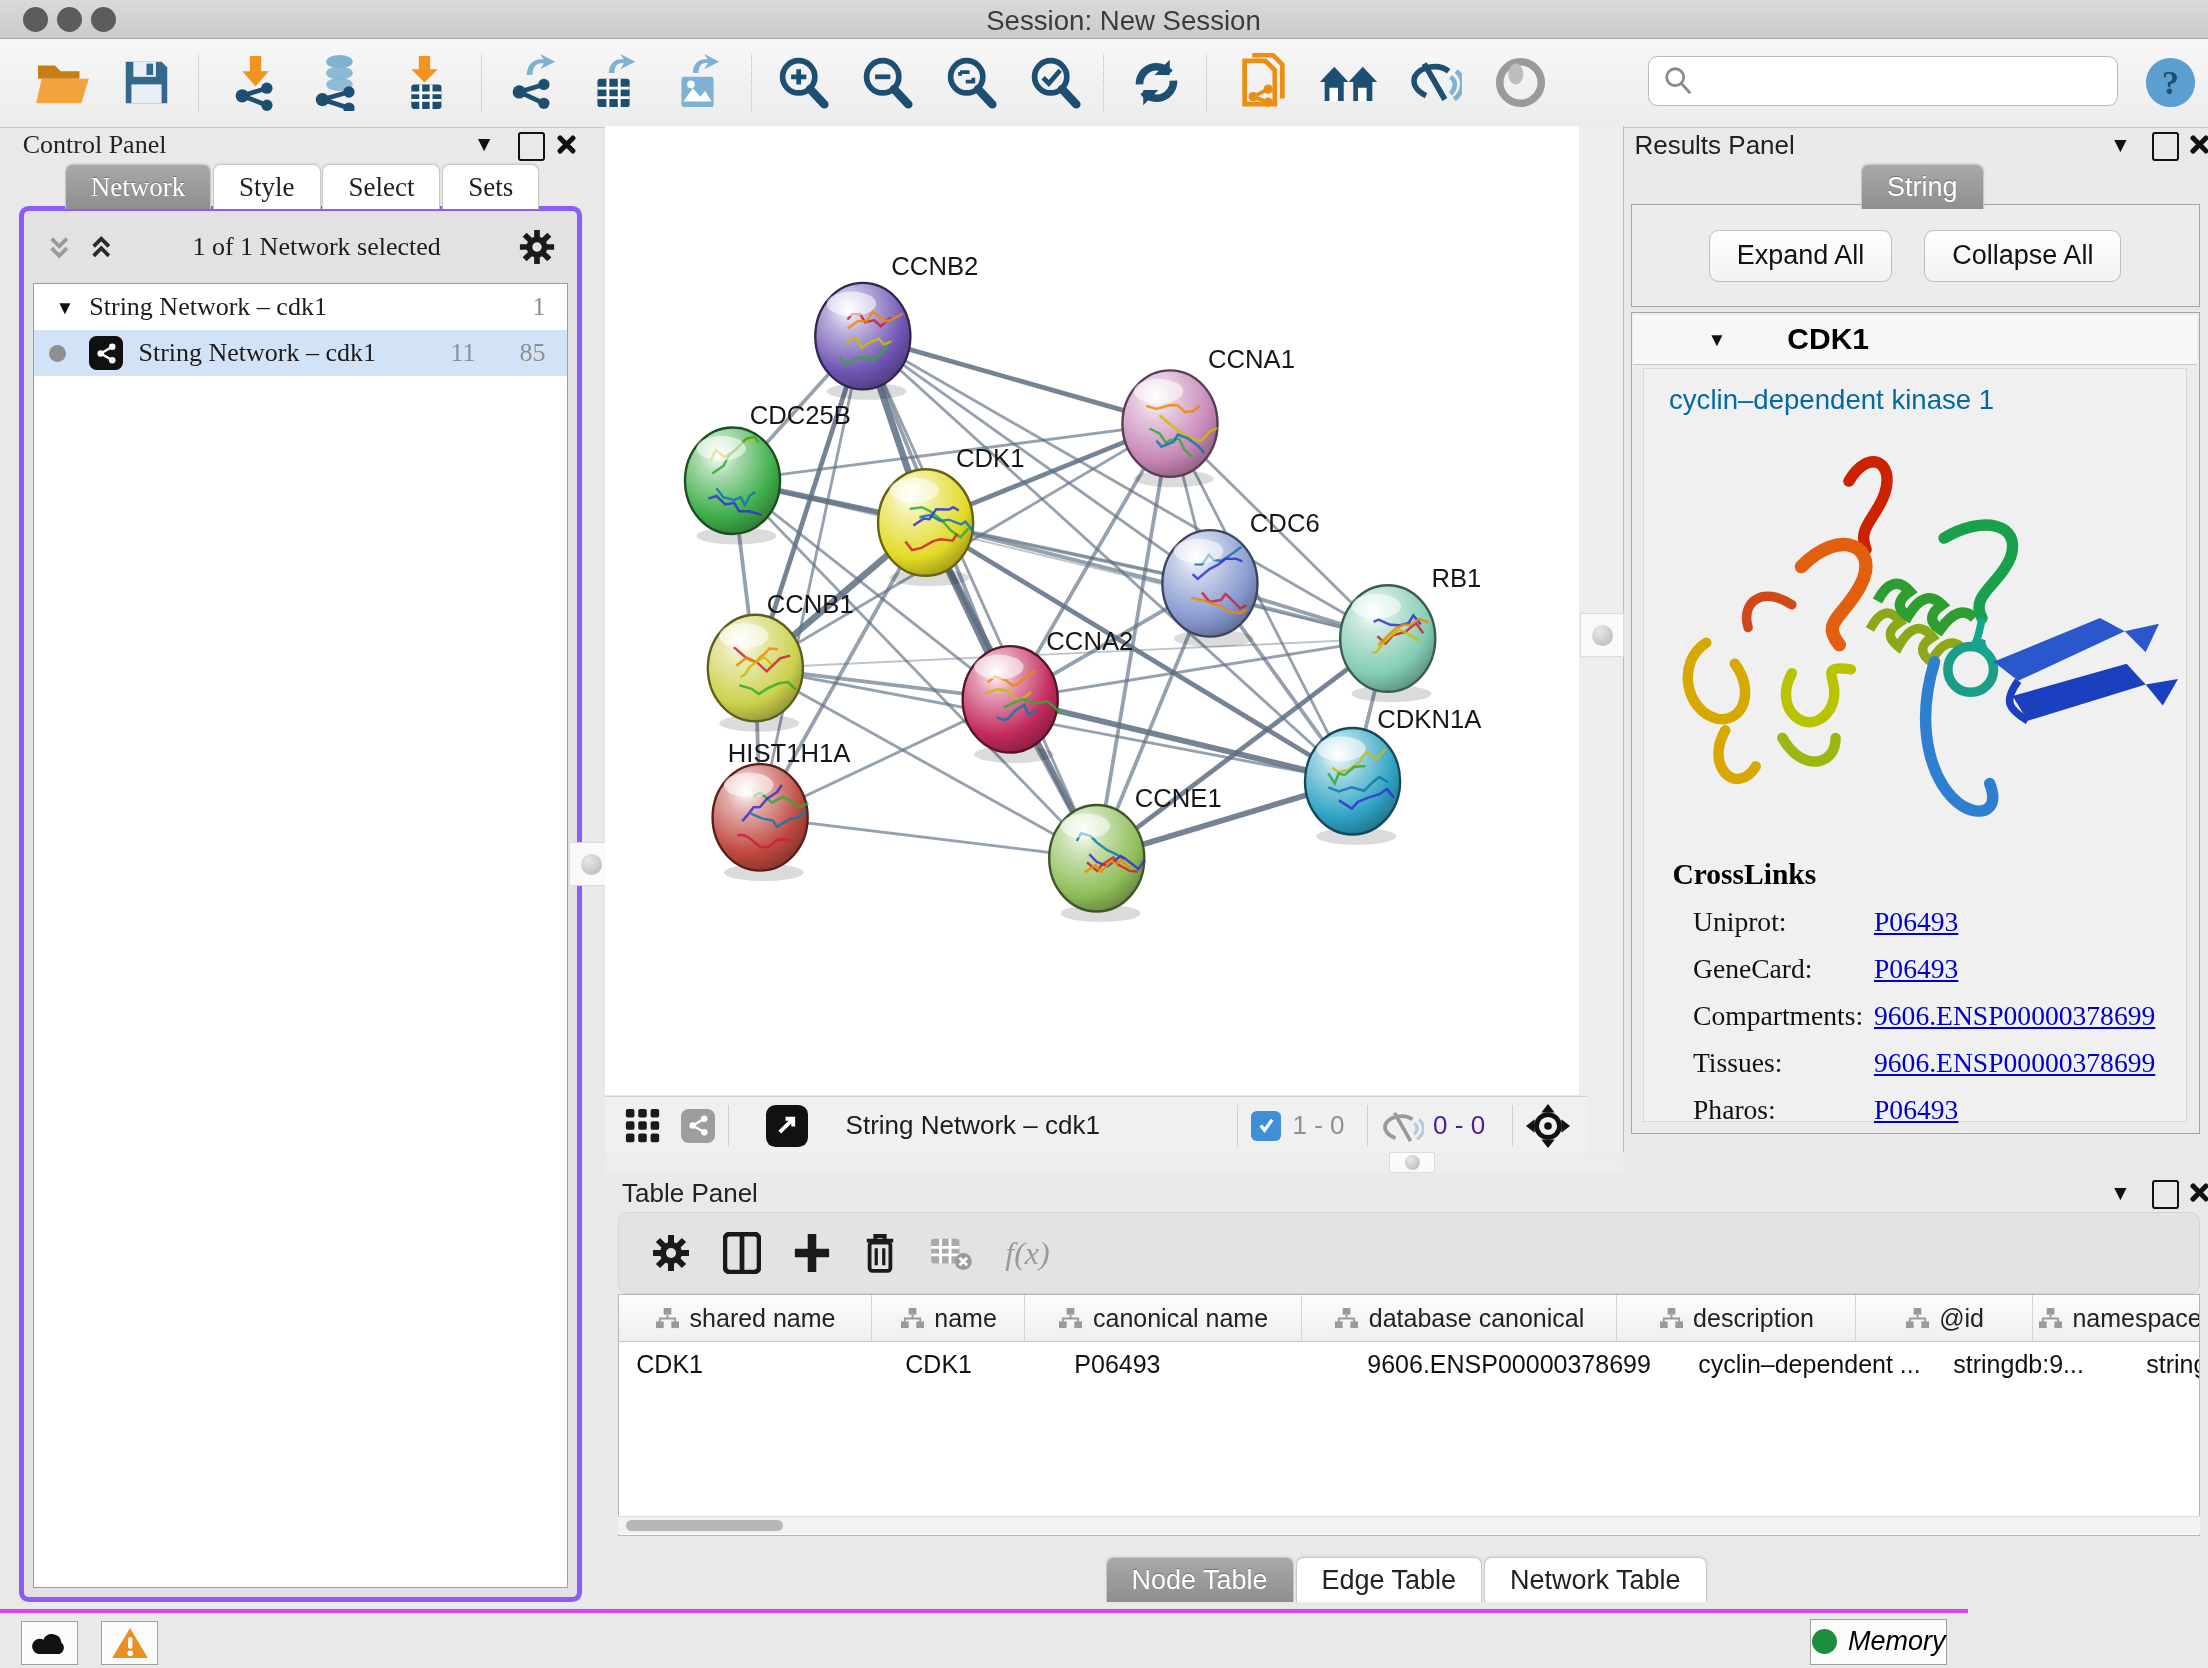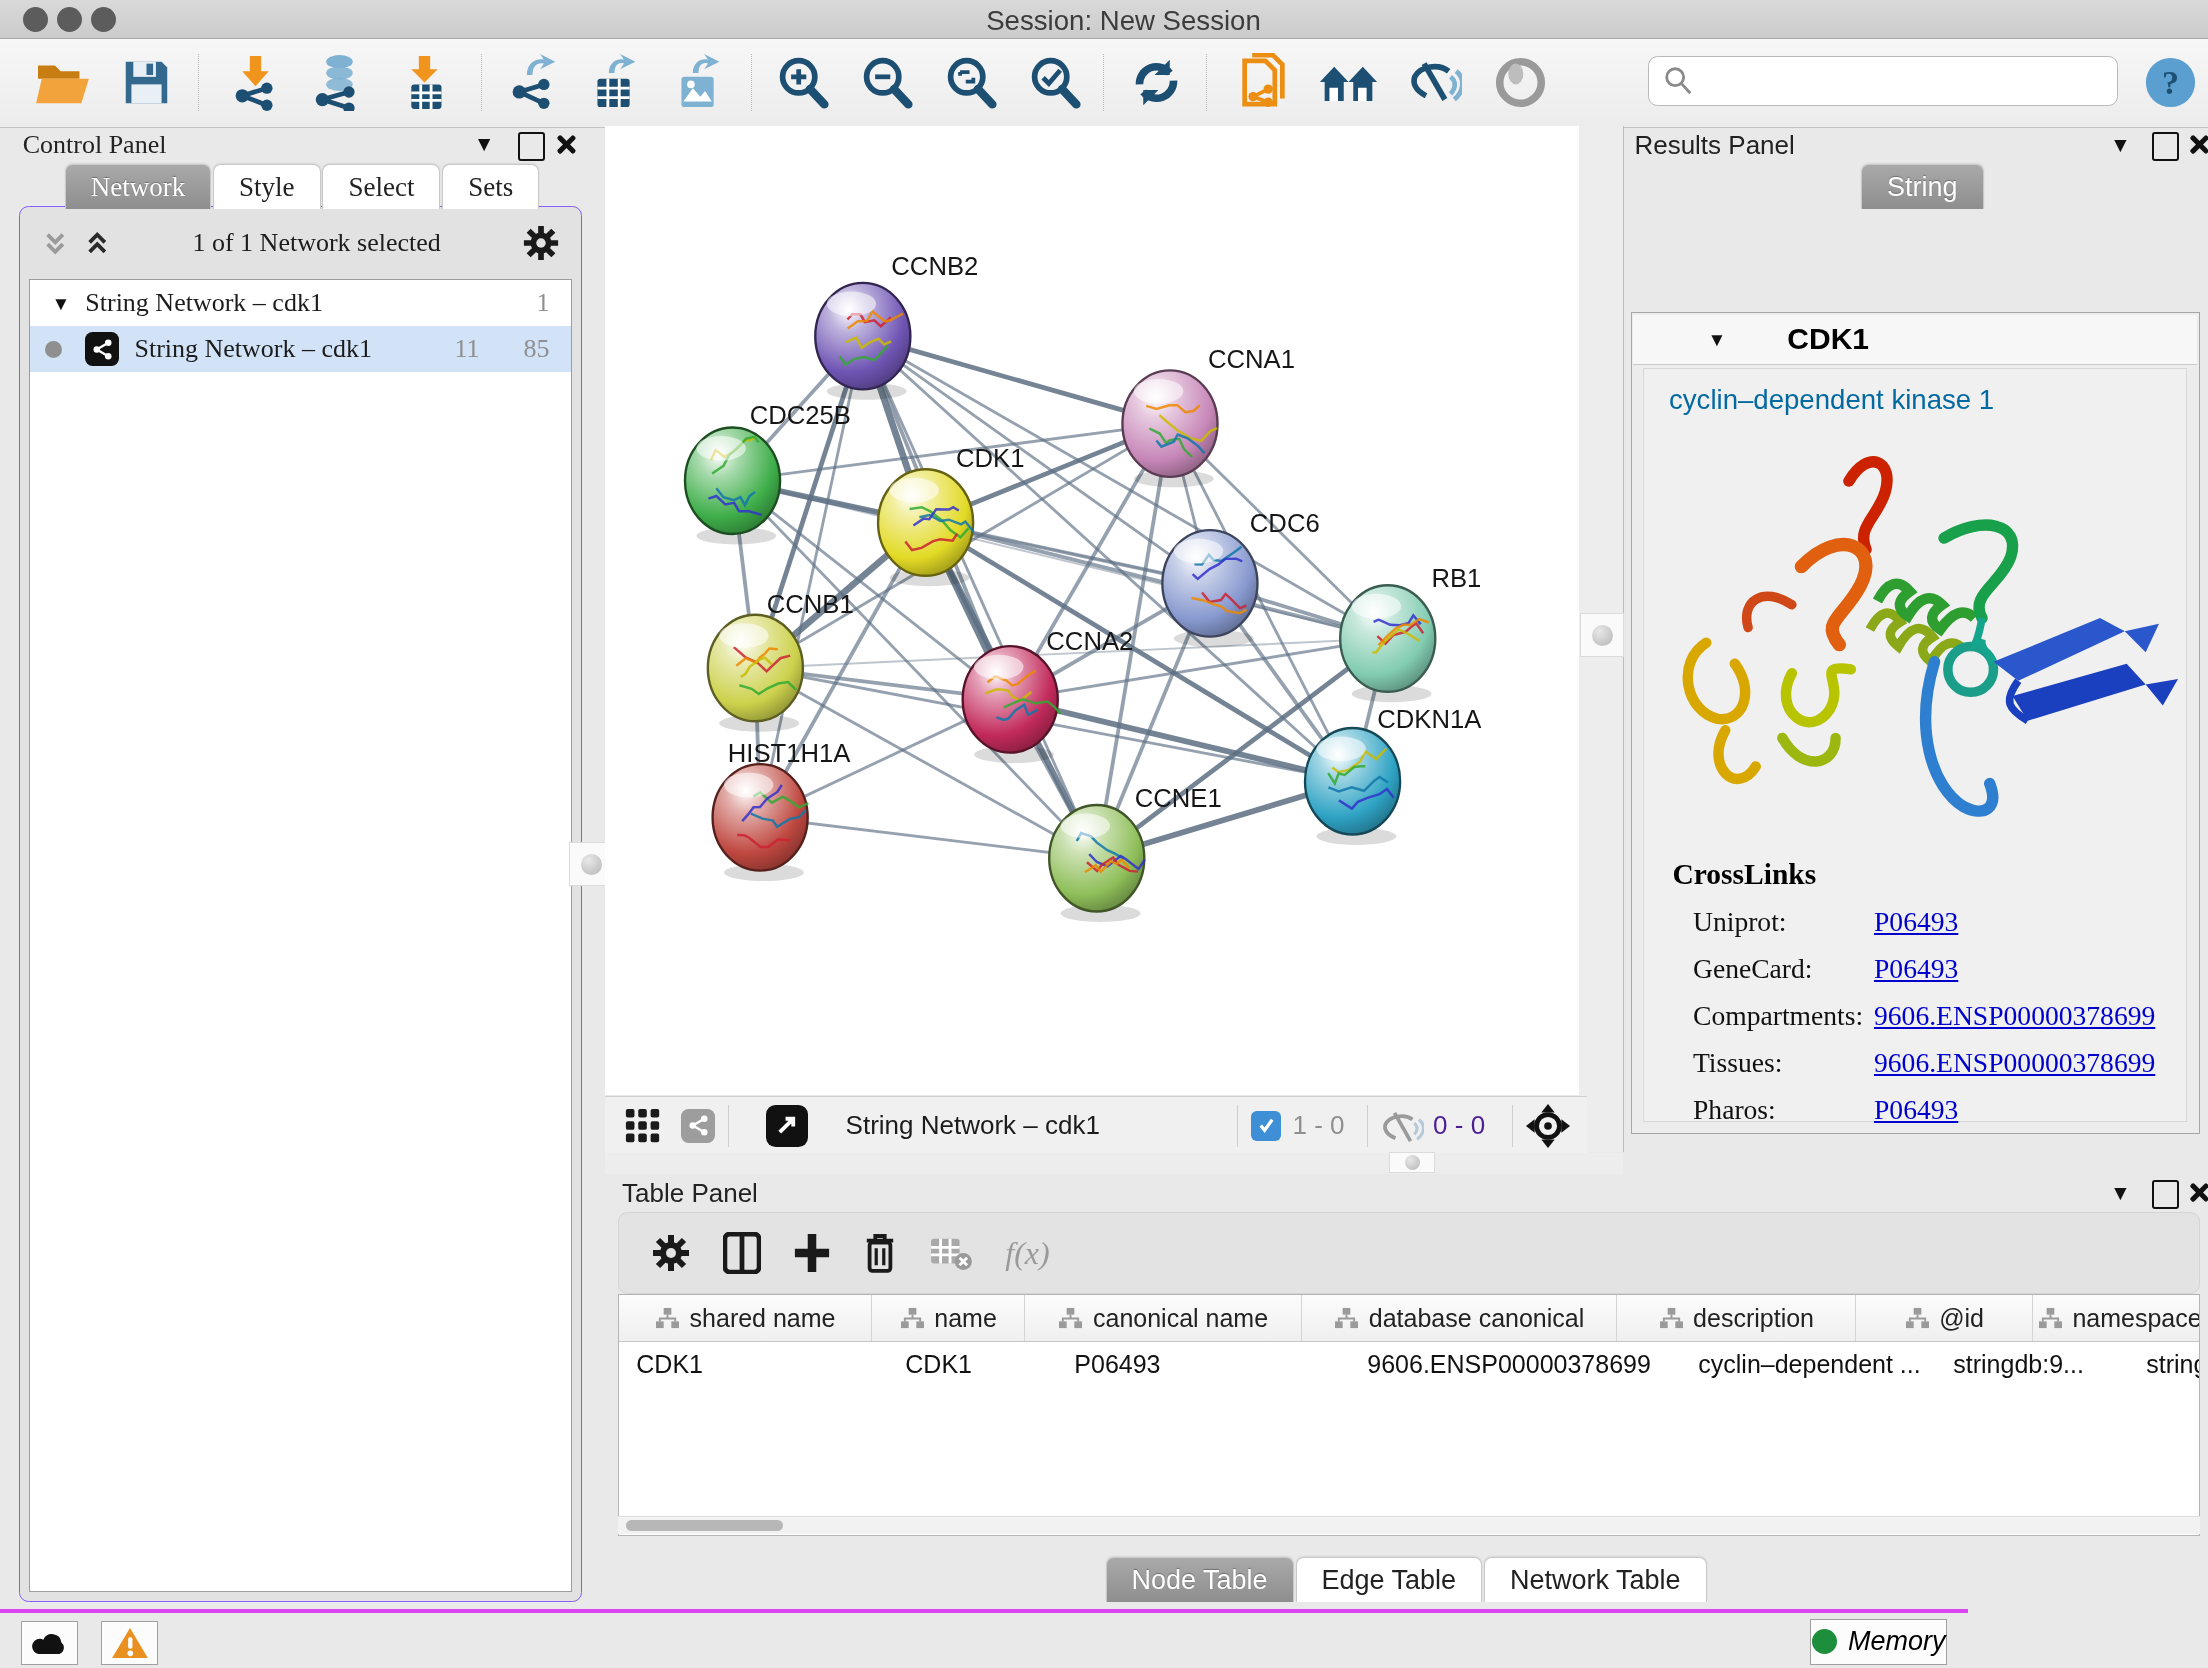--- a/index.html
+++ b/index.html
@@ -19,21 +19,21 @@
   .panel-title{font-size:26px;color:#222;}
   .tri{font-size:21px;color:#111;line-height:1;}
   .float-sq{width:23px;height:25px;border:2.9px solid #111;border-radius:2.9px;display:inline-block;}
   .x-ic{width:25px;height:25px;position:relative;display:inline-block;}
   .x-ic::before,.x-ic::after{content:"";position:absolute;left:10.5px;top:1px;width:4.8px;height:23px;background:#111;border-radius:1.9px;}
   .x-ic::before{transform:rotate(45deg);}.x-ic::after{transform:rotate(-45deg);}
   .tab{height:44px;padding:0 25px;display:inline-flex;align-items:center;justify-content:center;font-size:27px;background:#fff;color:#222;border:1px solid #c9c9c9;border-bottom:none;border-radius:7.6px 7.6px 0 0;margin-right:1.9px;box-shadow:0 -1px 1.9px rgba(0,0,0,.08);}
   .tab.active{background:linear-gradient(#a9a9a9,#8e8e8e);color:#fff;text-shadow:0 -1px 1px rgba(0,0,0,.3);}
   
   #control-panel{left:5.7px;top:126px;width:582px;height:1480px;font-family:Liberation Serif, serif;}
-  #cp-body{position:absolute;left:13.3px;top:80px;right:5.7px;bottom:3.8px;background:#e2e2e2;border:1px solid #8b5cf6;border-radius:9.5px;}
+  #cp-body{position:absolute;left:13.3px;top:80px;right:5.7px;bottom:3.8px;background:#e2e2e2;border:5px solid #8b5cf6;border-radius:9.5px;}
   #cp-toolrow{position:absolute;left:0;right:0;top:0;height:72px;display:flex;align-items:center;}
   #cp-list{position:absolute;left:9.5px;right:9.5px;top:72px;bottom:9.5px;background:#fff;border:1.9px solid #9d9d9d;}
   .tree-row{height:46px;display:flex;align-items:center;font-size:26px;color:#1c1c1c;}
   .tree-row.selected{background:#d2e3f8;}
   .num{color:#8f8f8f;}
   .share-badge{width:34px;height:34px;background:#111;border-radius:7.6px;display:inline-flex;align-items:center;justify-content:center;}
   
   #net-canvas{left:605px;top:126px;width:974px;height:969px;background:#fff;}
   #net-bottom{left:605px;top:1096px;width:982px;height:57px;background:#f0f0f0;border-top:1px solid #cfcfcf;display:flex;align-items:center;}
   .nb-sep{width:0;height:42px;border-left:1px solid #cfcfcf;margin:0 13.3px;}
@@ -590,20 +590,24 @@
     <span class="sash-dot" style="width:15px;height:15px;"></span>
   </div>
 
 <div class="abs" id="results-panel">
   <div style="position:absolute;left:11.4px;top:3.8px;" class="panel-title">Results Panel</div>
   <span class="tri" style="position:absolute;left:487px;top:7.6px">▼</span>
   <span class="float-sq" style="position:absolute;left:529px;top:5.7px"></span>
   <span class="x-ic" style="position:absolute;left:563px;top:5.7px"></span>
   <div style="position:absolute;left:238px;top:38px;z-index:2;">
     <span class="tab active">String</span>
+  </div>
+  <div class="rp-box" style="top:78px;height:101px;display:flex;align-items:center;justify-content:center;gap:32px;">
+    <button class="btn">Expand All</button>
+    <button class="btn">Collapse All</button>
   </div>
   <div class="rp-box" style="top:186px;height:820px;">
     <div id="cdk1-header">
       <span class="tri" style="margin:0 61px 0 74px;font-size:19px;">▼</span>
       <span style="font-size:30px;font-weight:bold;">CDK1</span>
     </div>
     <div id="cdk1-content">
       <div style="margin:15px 0 0 25px;font-size:27.6px;color:#0369a1;">cyclin–dependent kinase 1</div>
       <svg width="533" height="409" viewBox="0 0 560 430" style="margin:7.6px auto 0 auto;">
         <path d="M210 60 C230 26 258 38 248 72 C240 98 218 108 228 132" fill="none" stroke="#cc2200" stroke-width="12" stroke-linecap="round"></path>

